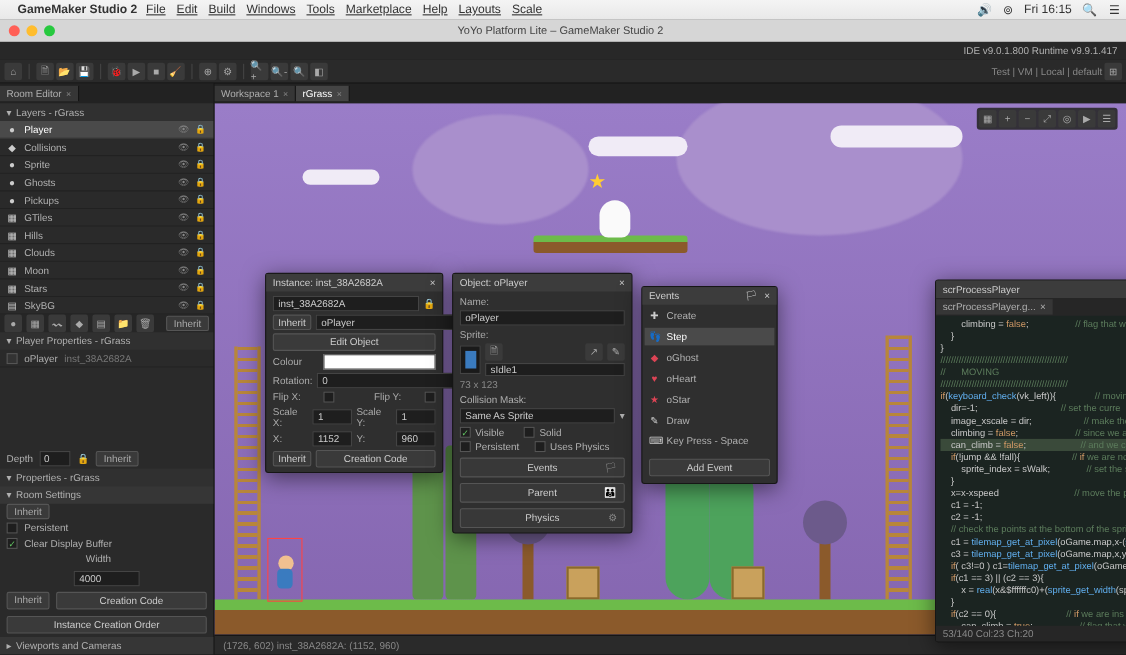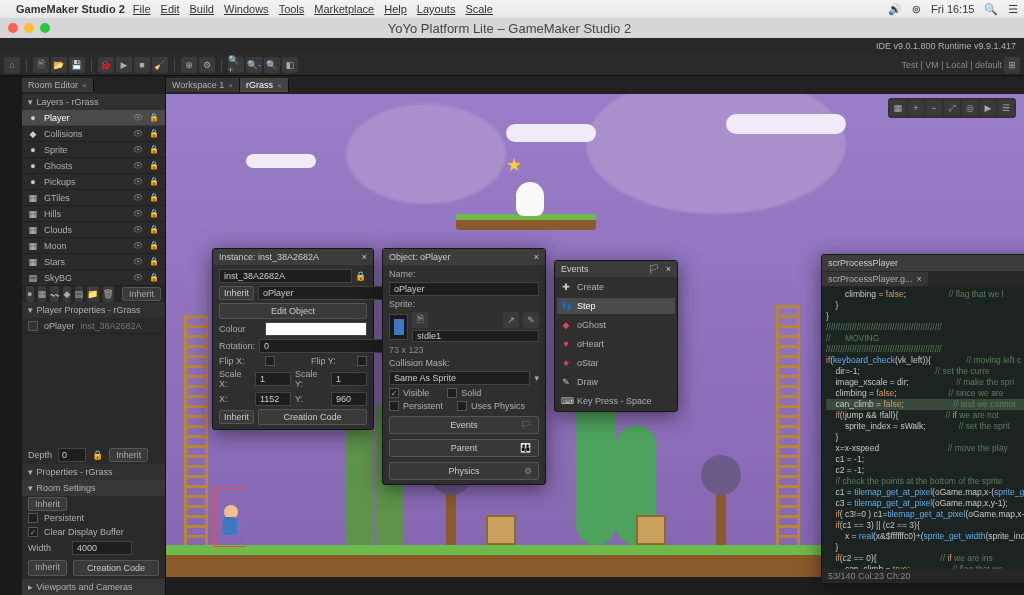--- a/index.html
+++ b/index.html
@@ -6,27 +6,27 @@
 body { background:#1a1a1a; width:1024px; height:595px; overflow:hidden; color:#b0b0b0; font-size:10px; position:relative; }
 .mac-menubar { height:18px; background:linear-gradient(#f4f4f4,#e8e8e8); display:flex; align-items:center; padding:0 6px; color:#333; font-size:11px; }
 .mac-menubar .app-name { font-weight:bold; margin-right:8px; }
 .mac-menubar .mitem { margin-right:10px; cursor:default;text-decoration:underline; }
 .mac-menubar .spacer { flex:1; }
 .mac-menubar .right { display:flex; gap:10px; }
 .titlebar { height:20px; background:#d6d6d6; display:flex; align-items:center; position:relative; }
 .traffic { display:flex; gap:6px; padding:0 8px; }
 .tl { width:10px; height:10px; border-radius:50%; }
 .tl.r{background:#ff5f56;} .tl.y{background:#ffbd2e;} .tl.g{background:#27c93f;}
-.titlebar .title { position:absolute; left:0; right:5px; text-align:center; font-size:13px; color:#444; }
+.titlebar .title { position:absolute; left:0; right:5px; text-align:center; font-size:10px; color:#444; }
 .ide-top { height:16px; background:#282828; display:flex; align-items:center; justify-content:space-between; padding:0 8px; font-size:9px; }
 .toolbar { height:22px; background:#2a2a2a; border-bottom:1px solid #111; display:flex; align-items:center; padding:0 4px; gap:2px; }
 .tbtn { width:16px; height:16px; background:#3a3a3a; border-radius:2px; display:flex; align-items:center; justify-content:center; font-size:9px; color:#aaa; }
 .tsep { width:1px; height:14px; background:#444; margin:0 4px; }
 .main { display:flex; height:calc(595px - 18px - 20px - 16px - 22px); }
-.left-col { width:144px; background:#2a2a2a; display:flex; flex-direction:column; border-right:1px solid #111;margin-left:22px; }
+.left-col { width:195px; background:#2a2a2a; display:flex; flex-direction:column; border-right:1px solid #111; }
 .tab-bar { height:18px; background:#222; display:flex; align-items:center; }
 .tab { padding:2px 6px; font-size:9px; background:#363636; border-right:1px solid #111; display:flex; align-items:center; gap:4px; }
 .tab .x { font-size:8px; color:#888; }
 .panel-hdr { height:16px; background:#303030; display:flex; align-items:center; padding:0 6px; font-size:9px; }
 .panel-hdr .chev { margin-right:4px; }
 .panel-hdr .flex { flex:1; }
 .layer-rows { }
 .layer-row { height:16px; display:flex; align-items:center; padding:0 6px; font-size:9px; gap:6px; border-bottom:1px solid rgba(0,0,0,.2); }
 .layer-row.sel { background:#4a4a4a; color:#fff; }
 .layer-row .lic { width:10px; text-align:center; color:#ccc; }
@@ -36,21 +36,21 @@
 .prop-row { height:16px; display:flex; align-items:center; padding:0 6px; gap:6px; border-bottom:1px solid rgba(0,0,0,.15); font-size:9px; }
 .prop-row .chk { width:10px; height:10px; border:1px solid #555; background:#333; }
 .depth-row { height:18px; display:flex; align-items:center; padding:0 6px; gap:6px; font-size:9px; }
 .small-input { width:28px; height:14px; background:#1e1e1e; border:1px solid #444; color:#ccc; padding:0 3px; font-size:9px; }
 .small-btn { padding:1px 6px; background:#3a3a3a; border:1px solid #555; border-radius:2px; font-size:9px; color:#aaa; }
 .btn-row { display:flex; gap:6px; padding:3px 6px; }
 .wide-btn { flex:1; padding:2px 0; background:#3a3a3a; border:1px solid #555; border-radius:2px; font-size:9px; color:#ccc; text-align:center; }
 .chk-row { display:flex; align-items:center; padding:2px 6px; gap:6px; font-size:9px; }
 .chkbox { width:10px; height:10px; border:1px solid #555; background:#1e1e1e; display:flex; align-items:center; justify-content:center; }
 .chkbox.on::after { content:"✓"; color:#6c6; font-size:8px; }
-.kv-row { display:flex; align-items:center; padding:2px 6px; gap:6px; font-size:9px; }
+.kv-row { display:flex; align-items:center; padding:2px 6px; gap:6px; font-size:9px;flex-direction:column; }
 .kv-row label { width:38px; }
 .kv-row input { width:60px; height:14px; background:#1e1e1e; border:1px solid #444; color:#ccc; padding:0 4px; font-size:9px; }
 .workspace { flex:1; position:relative; background:#1f1f1f; overflow:hidden; }
 .ws-tabs { height:18px; background:#222; display:flex; align-items:center; }
 .room-view { position:absolute; left:0; right:0; top:18px; bottom:18px; background:linear-gradient(#9a7dc8,#8566b0); overflow:hidden; }
 .sky-circle { position:absolute; width:160px; height:100px; border-radius:50%; background:#a98fcc; filter:blur(1px); }
 .cloud { position:absolute; background:#f0ebf6; border-radius:20px; }
 .ground { position:absolute; left:0; right:0; bottom:0; height:32px; background:linear-gradient(#6dbb4a 0 30%,#8b5a2b 30%); }
 .column { position:absolute; bottom:32px; width:28px; background:#5e934b; border-radius:4px; }
 .cactus { position:absolute; bottom:32px; width:40px; height:90px; background:#4da35c; border-radius:20px; }
@@ -291,20 +291,23 @@
         <span>Clear Display Buffer</span>
       </div>
     <div class="kv-row">
         <label>Width</label>
         <input value="4000" style="">
       </div>
     <div class="btn-row">
       <span class="small-btn">Inherit</span>
       <span class="wide-btn">Creation Code</span>
     </div>
+    <div class="btn-row">
+        <span class="wide-btn">Instance Creation Order</span>
+      </div>
     <div class="panel-hdr" style="background:#363636">
       <span class="chev">▸</span>
       <span>Viewports and Cameras</span>
     </div>
   </div>
 
   <div class="workspace">
     <div class="ws-tabs">
       <div class="tab">
           <span>Workspace 1</span>
@@ -353,20 +356,23 @@
         <div class="tbtn">▦</div>
         <div class="tbtn">+</div>
         <div class="tbtn">−</div>
         <div class="tbtn">⤢</div>
         <div class="tbtn">◎</div>
         <div class="tbtn">▶</div>
         <div class="tbtn">☰</div>
       </div>
     </div>
 
+    <div class="statusbar">
+      <span>(1726, 602)        inst_38A2682A: (1152, 960)</span>
+    </div>
 
     <div class="float" style="left:46px;top:172px;width:162px">
       <div class="fhdr">
           <span>Instance: inst_38A2682A</span>
           <span class="flex"></span>
           <span>×</span>
         </div>
       <div class="fbody">
         <div class="frow">
             <input class="finput" value="inst_38A2682A" style="">
@@ -512,20 +518,23 @@
           </div>
           <div class="erow">
             <span class="eicon" style="color:#ccc">✎</span>
             <span>Draw</span>
           </div>
           <div class="erow">
             <span class="eicon" style="color:#ccc">⌨</span>
             <span>Key Press - Space</span>
           </div>
         </div>
+      <div style="padding:6px">
+          <div class="fbtn">Add Event</div>
+        </div>
     </div>
 
     <div class="float code-float">
       <div class="fhdr">
           <span>scrProcessPlayer</span>
           <span class="flex"></span>
         </div>
       <div class="code-tabs">
           <div class="code-tab">
             <span>scrProcessPlayer.g...</span>

